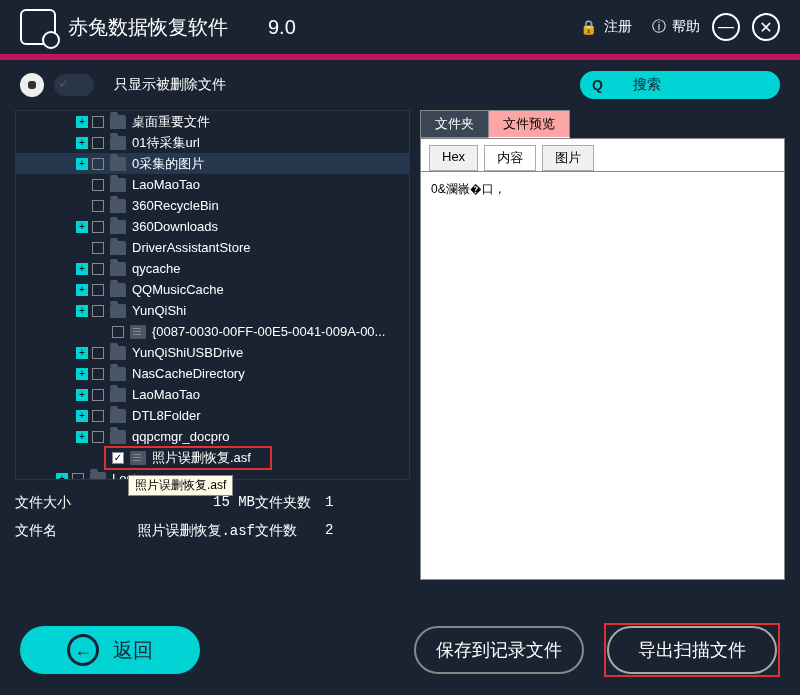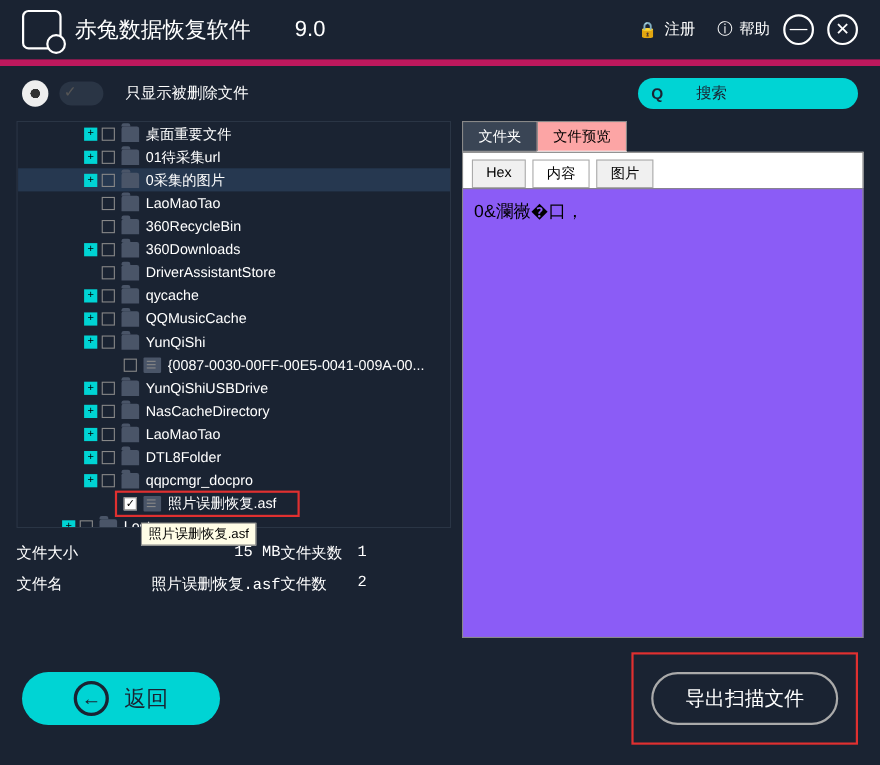--- a/index.html
+++ b/index.html
@@ -226,25 +226,25 @@
     padding: 3px 12px;
     border: 1px solid #aaa;
     background: #f0f0f0;
     color: #000;
     font-size: 13px;
     cursor: pointer;
   }
   .subtab.active { background: #fff; }
   .preview-content {
     flex: 1;
-    background: #8b5cf6;
+    background: #ffffff;
     border: 1px solid #888;
     color: #000;
     padding: 8px 10px;
-    font-size: 16px;
+    font-size: 12px;
     overflow: auto;
   }
   .bottom {
     position: absolute;
     bottom: 18px;
     left: 0; right: 0;
     display: flex;
     align-items: center;
     padding: 0 20px;
     gap: 20px;
@@ -269,21 +269,21 @@
   .spacer { flex: 1; }
   .action-btn {
     width: 170px; height: 48px;
     border: 2px solid #888;
     border-radius: 24px;
     display: flex; align-items: center; justify-content: center;
     font-size: 18px;
     cursor: pointer;
   }
   .export-wrap {
-    padding: 16px;
+    padding: 1px;
     border: 2px solid #e03030;
   }
   .export-wrap .action-btn { border-color: #aaa; }
 </style>
 </head>
 <body>
 
 <div class="titlebar">
   <div class="logo"></div>
   <div class="title">赤兔数据恢复软件</div>
@@ -457,18 +457,21 @@
     <div class="preview-content">0&amp;瀾嶶�口，</div>
   </div>
 </div>
 
 <div class="bottom">
   <div class="back-btn">
     <div class="back-arrow">←</div>
     <span>返回</span>
   </div>
   <div class="spacer"></div>
+  <div class="action-btn">
+    <span>保存到记录文件</span>
+  </div>
   <div class="export-wrap">
     <div class="action-btn">
       <span>导出扫描文件</span>
     </div>
   </div>
 </div>
 
 </body></html>

